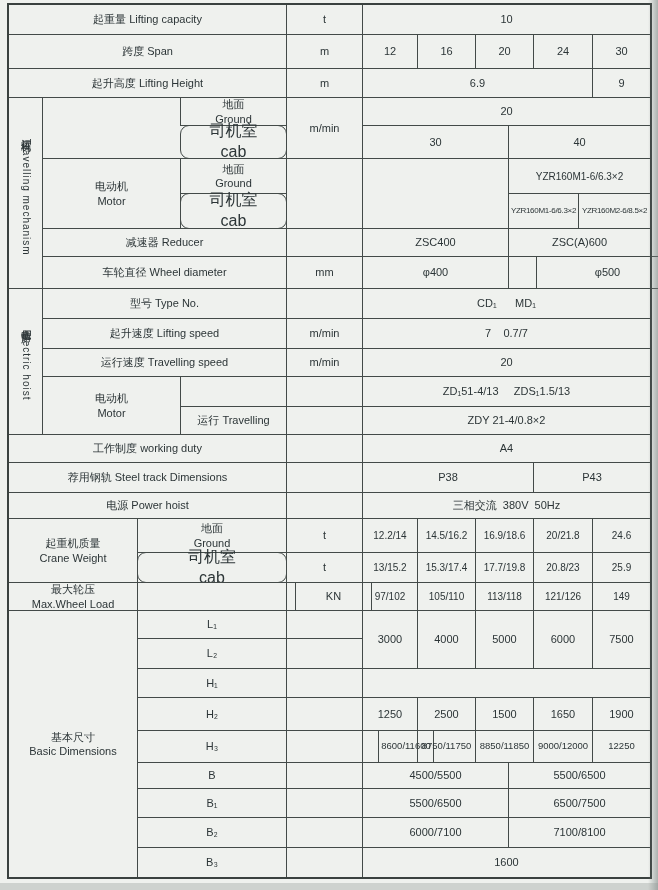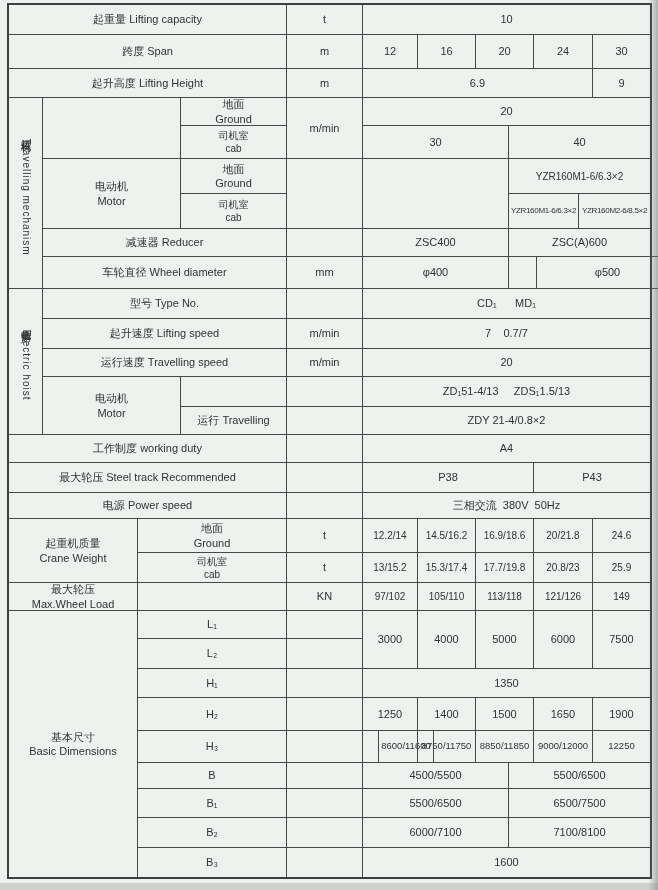--- a/index.html
+++ b/index.html
@@ -21,21 +21,21 @@
     text-align:center;font-size:11px;line-height:1.3;
     white-space:pre-line;background:transparent;
   }
   .v{
     writing-mode:vertical-rl;text-orientation:mixed;
     font-size:10px;letter-spacing:1px;line-height:1;
   }
   .f10{font-size:10px;}
   .f9{font-size:9.5px;}
   .f8{font-size:8px;letter-spacing:-0.3px;}
-  .cab{font-size:10px;}
+  .cab{font-size:16px;border-radius:9px;}
   .streak-r{position:absolute;left:648px;top:0;width:10px;height:890px;
     background:linear-gradient(to right,rgba(130,140,138,0),rgba(115,125,123,0.55));}
   .streak-b{position:absolute;left:0;top:883px;width:658px;height:7px;
     background:rgba(145,153,150,0.35);}
 </style>
 </head>
 <body>
 
 <div class="sheet">
   <div class="tbl">
@@ -60,22 +60,22 @@
 
     <div class="c v" style="left:0px;top:284px;width:35px;height:147px">电动葫芦  Electric hoist</div>
     <div class="c" style="left:34px;top:314px;width:245px;height:31px">起升速度 Lifting speed</div>
     <div class="c" style="left:34px;top:284px;width:245px;height:31px">型号 Type No.</div>
     <div class="c" style="left:34px;top:344px;width:245px;height:29px">运行速度 Travelling speed</div>
     <div class="c" style="left:34px;top:372px;width:139px;height:59px">电动机
 Motor</div>
     <div class="c" style="left:0px;top:430px;width:279px;height:29px">工作制度 working duty</div>
 
     <div class="c" style="left:172px;top:402px;width:107px;height:29px">运行 Travelling</div>
-    <div class="c" style="left:0px;top:458px;width:279px;height:31px">最大轮压 Steel track Recommended</div>
-    <div class="c" style="left:0px;top:488px;width:279px;height:27px">电源 Power speed</div>
+    <div class="c" style="left:0px;top:458px;width:279px;height:31px">荐用钢轨 Steel track Dimensions</div>
+    <div class="c" style="left:0px;top:488px;width:279px;height:27px">电源 Power hoist</div>
     <div class="c" style="left:0px;top:514px;width:130px;height:65px">起重机质量
 Crane Weight</div>
     <div class="c" style="left:129px;top:514px;width:150px;height:35px">地面
 Ground</div>
     <div class="c cab" style="left:129px;top:548px;width:150px;height:31px">司机室
 cab</div>
     <div class="c" style="left:0px;top:578px;width:130px;height:29px">最大轮压
 Max.Wheel Load</div>
     <div class="c" style="left:129px;top:578px;width:150px;height:29px"></div>
 
@@ -101,21 +101,21 @@
     <div class="c" style="left:278px;top:284px;width:77px;height:31px"></div>
     <div class="c" style="left:278px;top:314px;width:77px;height:31px">m/min</div>
     <div class="c" style="left:278px;top:344px;width:77px;height:29px">m/min</div>
     <div class="c" style="left:278px;top:372px;width:77px;height:31px"></div>
     <div class="c" style="left:278px;top:402px;width:77px;height:29px"></div>
     <div class="c" style="left:278px;top:430px;width:77px;height:29px"></div>
     <div class="c" style="left:278px;top:458px;width:77px;height:31px"></div>
     <div class="c" style="left:278px;top:488px;width:77px;height:27px"></div>
     <div class="c" style="left:278px;top:514px;width:77px;height:35px">t</div>
     <div class="c" style="left:278px;top:548px;width:77px;height:31px">t</div>
-    <div class="c" style="left:278px;top:578px;width:77px;height:29px">KN</div>
+    <div class="c" style="left:287px;top:578px;width:77px;height:29px">KN</div>
     <div class="c" style="left:278px;top:606px;width:77px;height:29px"></div>
     <div class="c" style="left:278px;top:634px;width:77px;height:31px"></div>
     <div class="c" style="left:278px;top:664px;width:77px;height:30px"></div>
     <div class="c" style="left:278px;top:693px;width:77px;height:34px"></div>
     <div class="c" style="left:278px;top:726px;width:77px;height:33px"></div>
     <div class="c" style="left:278px;top:758px;width:77px;height:27px"></div>
     <div class="c" style="left:278px;top:784px;width:77px;height:30px"></div>
     <div class="c" style="left:278px;top:813px;width:77px;height:31px"></div>
     <div class="c" style="left:278px;top:843px;width:77px;height:31px"></div>
 
@@ -172,24 +172,23 @@
     <div class="c f10" style="left:467px;top:578px;width:59px;height:29px">113/118</div>
     <div class="c f10" style="left:525px;top:578px;width:60px;height:29px">121/126</div>
     <div class="c f10" style="left:584px;top:578px;width:59px;height:29px">149</div>
 
     <div class="c" style="left:354px;top:606px;width:56px;height:59px">3000</div>
     <div class="c" style="left:409px;top:606px;width:59px;height:59px">4000</div>
     <div class="c" style="left:467px;top:606px;width:59px;height:59px">5000</div>
     <div class="c" style="left:525px;top:606px;width:60px;height:59px">6000</div>
     <div class="c" style="left:584px;top:606px;width:59px;height:59px">7500</div>
 
-    <div class="c" style="left:354px;top:664px;width:289px;height:30px">1350</div>
 
     <div class="c" style="left:354px;top:693px;width:56px;height:34px">1250</div>
-    <div class="c" style="left:409px;top:693px;width:59px;height:34px">1400</div>
+    <div class="c" style="left:409px;top:693px;width:59px;height:34px">2500</div>
     <div class="c" style="left:467px;top:693px;width:59px;height:34px">1500</div>
     <div class="c" style="left:525px;top:693px;width:60px;height:34px">1650</div>
     <div class="c" style="left:584px;top:693px;width:59px;height:34px">1900</div>
 
     <div class="c f9" style="left:370px;top:726px;width:56px;height:33px">8600/11600</div>
     <div class="c f9" style="left:409px;top:726px;width:59px;height:33px">8750/11750</div>
     <div class="c f9" style="left:467px;top:726px;width:59px;height:33px">8850/11850</div>
     <div class="c f9" style="left:525px;top:726px;width:60px;height:33px">9000/12000</div>
     <div class="c f9" style="left:584px;top:726px;width:59px;height:33px">12250</div>
 

